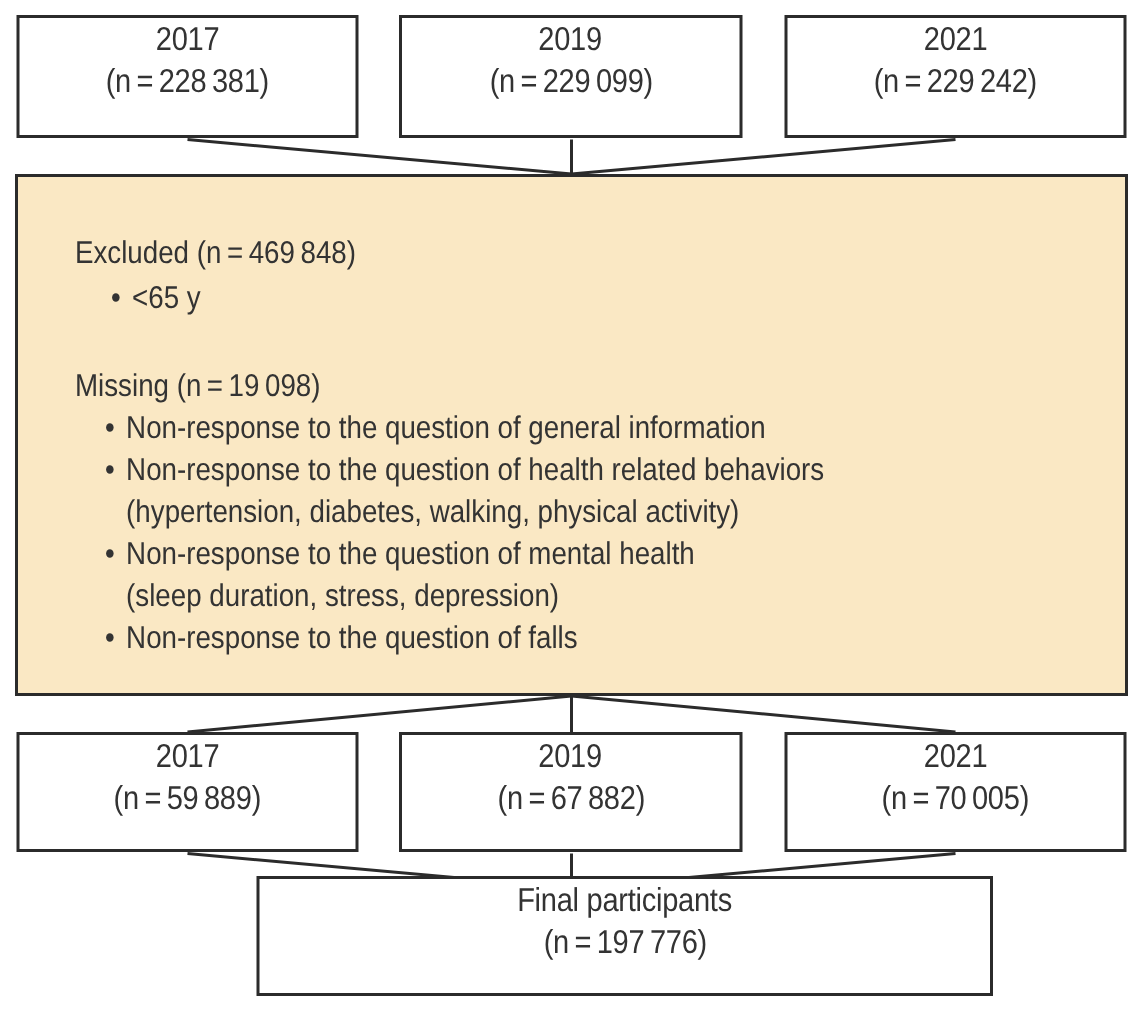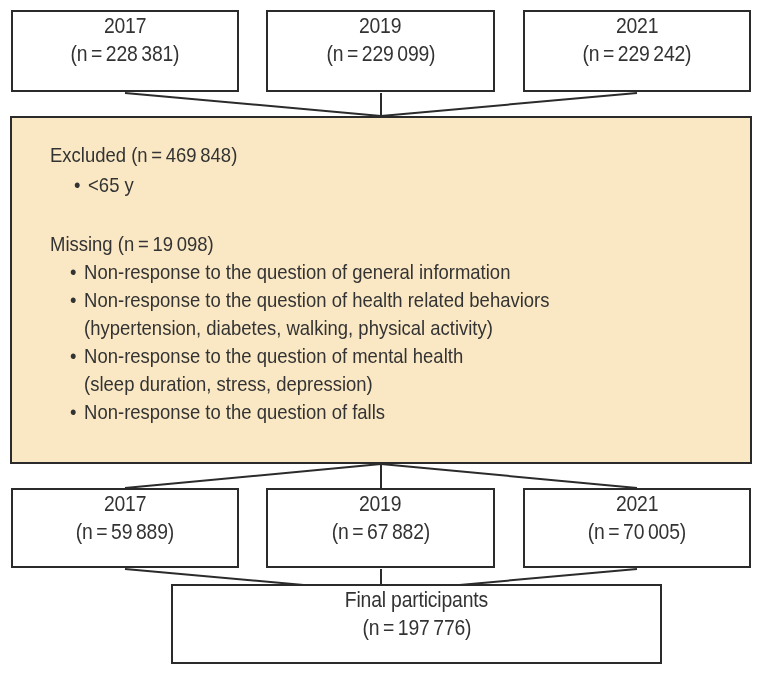--- a/index.html
+++ b/index.html
@@ -60,21 +60,21 @@
   #exclusion-panel {
     position: absolute;
     left: 10px;
     top: 116px;
     width: 742px;
     height: 348px;
     box-sizing: border-box;
     border: 2px solid #2b2b2b;
     background: #fae8c4;
     z-index: 3;
-    padding: 26px 0 0 0;
+    padding: 40px 0 0 0;
   }
   .panel-heading {
     font-size: 21px;
     line-height: 1.0;
     margin: 0 0 2px 38px;
     white-space: nowrap;
     transform: scaleX(0.88);
     transform-origin: left center;
     color: #333333;
   }

